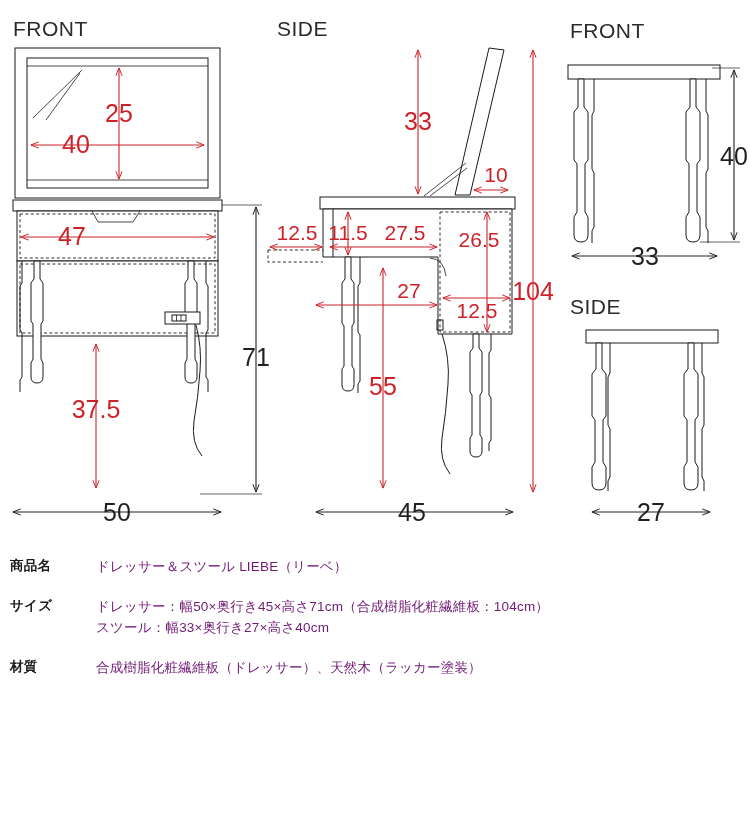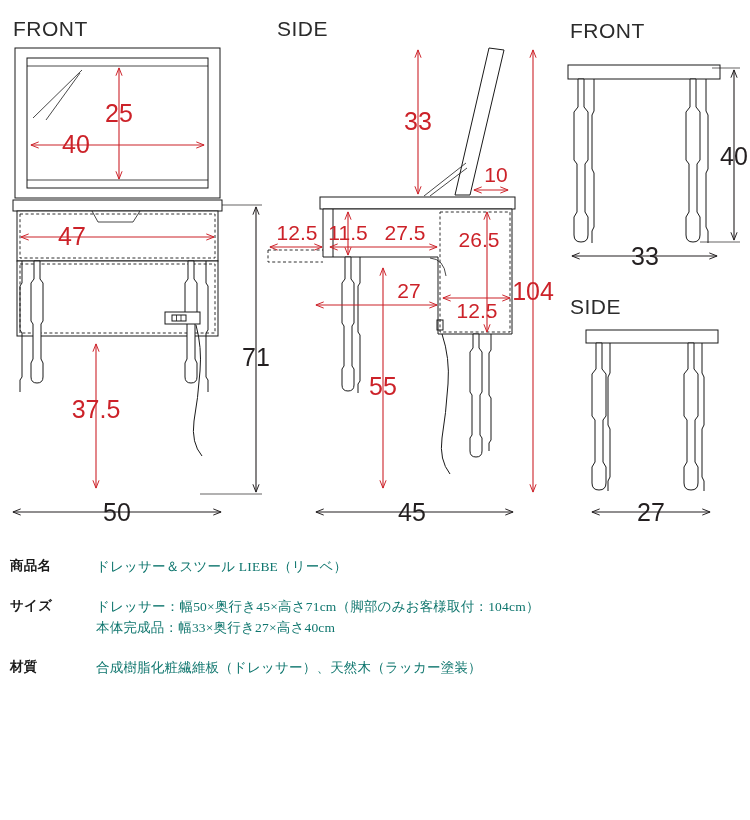--- a/index.html
+++ b/index.html
@@ -36,33 +36,32 @@
     position:absolute;
     left:0; top:548px;
     width:750px;
     padding:0;
   }
   table.spec-table {
     border-collapse:collapse;
     width:740px;
     margin-left:10px;
     font-size:13.5px;
-    font-family:Liberation Serif, serif;
   }
   table.spec-table td { vertical-align:top; padding:9px 0 10px 0; }
   td.spec-label {
     width:86px;
     font-weight:bold;
     color:#1b1b1b;
     letter-spacing:0.3px;
     white-space:nowrap;
     padding-right:6px;
   }
   td.spec-value {
-    color:#0f766e;
+    color:#701a75;
     letter-spacing:0.2px;
     line-height:1.55;
   }
   .spec-line { display:block; white-space:nowrap; }
 </style>
 </head>
 <body>
 
 <div id="page">
 
@@ -281,22 +280,22 @@
       <tbody id="spec-body">
           <tr>
             <td class="spec-label">商品名</td>
             <td class="spec-value">
               <span class="spec-line">ドレッサー＆スツール LIEBE（リーベ）</span>
             </td>
           </tr>
           <tr>
             <td class="spec-label">サイズ</td>
             <td class="spec-value">
-              <span class="spec-line">ドレッサー：幅50×奥行き45×高さ71cm（脚部のみお客様取付：104cm）</span>
-              <span class="spec-line">本体完成品：幅33×奥行き27×高さ40cm</span>
+              <span class="spec-line">ドレッサー：幅50×奥行き45×高さ71cm（合成樹脂化粧繊維板：104cm）</span>
+              <span class="spec-line">スツール：幅33×奥行き27×高さ40cm</span>
             </td>
           </tr>
           <tr>
             <td class="spec-label">材質</td>
             <td class="spec-value">
               <span class="spec-line">合成樹脂化粧繊維板（ドレッサー）、天然木（ラッカー塗装）</span>
             </td>
           </tr>
         </tbody>
     </table>

